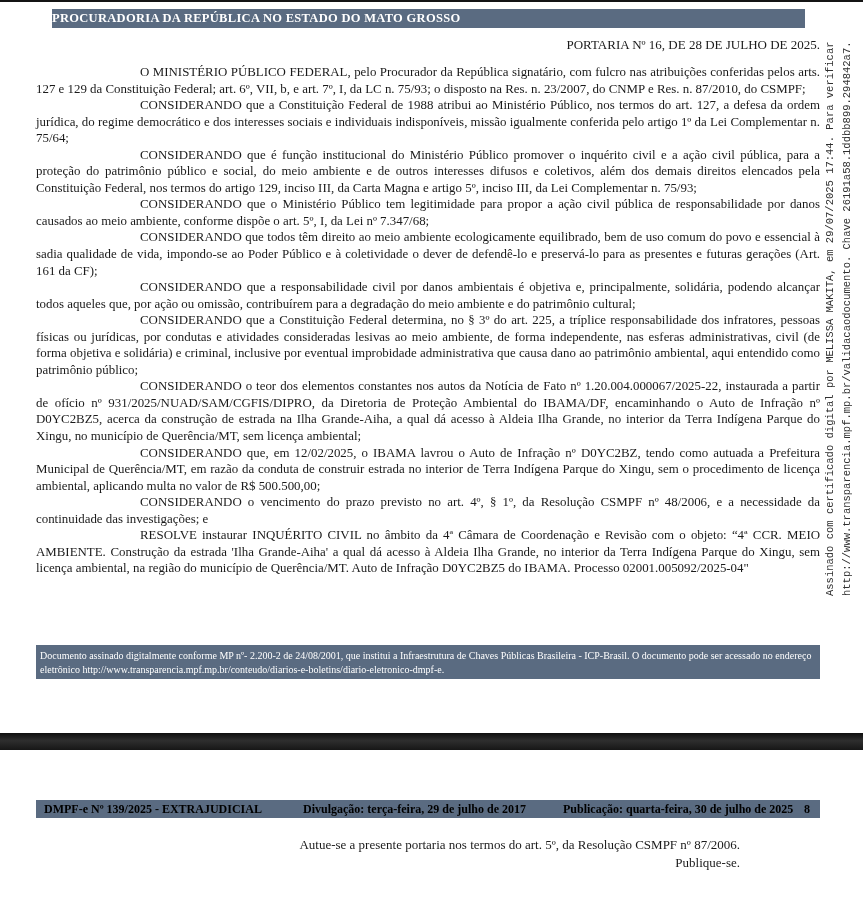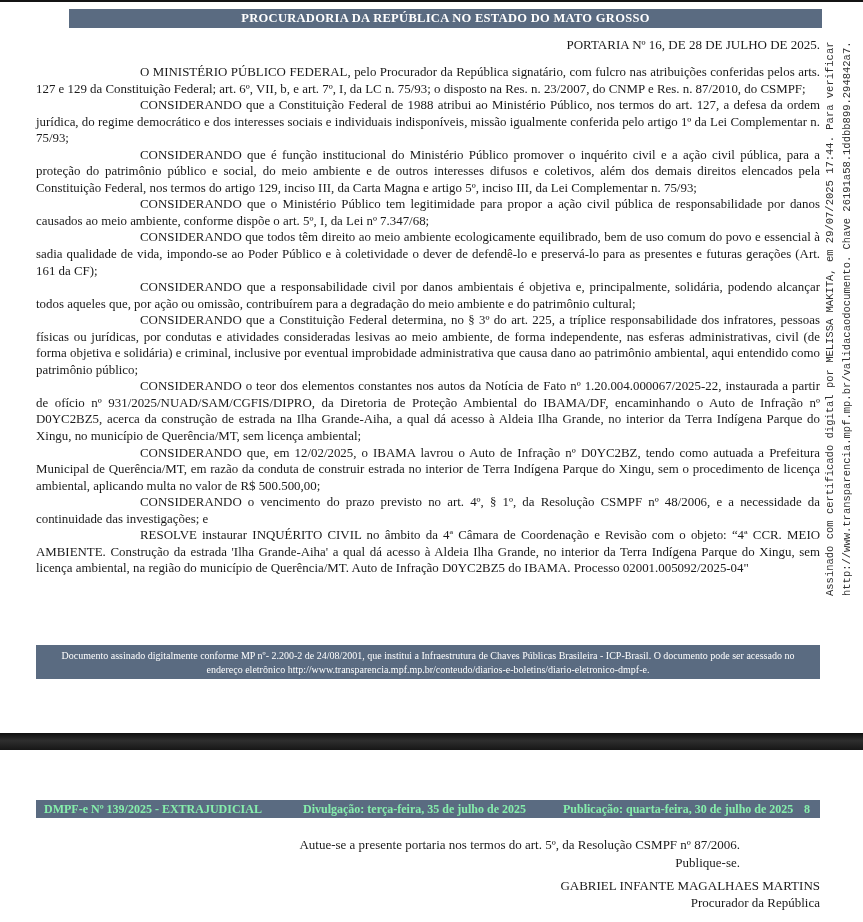--- a/index.html
+++ b/index.html
@@ -3,45 +3,45 @@
 <meta charset="utf-8">
 <title>DMPF-e</title>
 <style>
   html,body{margin:0;padding:0;background:#fff;}
   .page{
     position:relative;width:863px;height:922px;background:#ffffff;
     overflow:hidden;font-family:"Liberation Serif","DejaVu Serif",serif;color:#1a1a1a;
   }
   .topline{position:absolute;top:0;left:0;width:863px;height:2px;background:#141414;}
   .header-bar{
-    position:absolute;top:9px;left:69px;width:753px;height:19px;
+    position:absolute;top:9px;left:52px;width:753px;height:19px;
     background:#5a6b81;color:#fff;font-weight:bold;font-size:12.5px;
-    line-height:19px;text-align:center;letter-spacing:.3px;
+    line-height:19px;letter-spacing:.3px;
   }
   .portaria-title{
     position:absolute;top:37px;left:36px;width:784px;
     text-align:right;font-size:13px;
   }
   .doc-body{
     position:absolute;top:64px;left:36px;width:784px;
     font-size:12.9px;line-height:16.55px;text-align:justify;
   }
   .doc-body p{margin:0;text-indent:104px;}
   .sig-box{
     position:absolute;top:645px;left:36px;width:784px;height:34px;
     background:#5a6b81;color:#fff;font-size:10px;line-height:13.5px;
-    padding:4px 16px;box-sizing:border-box;text-align:center;
+    padding:4px 4px;box-sizing:border-box;text-align:left;
   }
   .black-divider{
     position:absolute;top:733px;left:0;width:863px;height:17px;
     background:linear-gradient(180deg,#0f0f0f,#2e2e2e 45%,#171717);
   }
   .gazette-bar{
     position:absolute;top:800px;left:36px;width:784px;height:18px;
-    background:#5a6b81;color:#86efac;font-weight:bold;font-size:12px;line-height:18px;
+    background:#5a6b81;color:#000000;font-weight:bold;font-size:12px;line-height:18px;
   }
   .gazette-bar .seg{position:absolute;top:0;white-space:nowrap;}
   .seg-edition{left:8px;}
   .seg-divulgacao{left:267px;}
   .seg-publicacao{left:527px;}
   .seg-pagenum{right:10px;}
   .closing{
     position:absolute;top:836px;left:140px;width:600px;
     font-size:13px;line-height:17.5px;
   }
@@ -65,53 +65,49 @@
   <div class="topline"></div>
 
   <div class="header-bar">
     <span>PROCURADORIA DA REPÚBLICA NO ESTADO DO MATO GROSSO</span>
   </div>
 
   <div class="portaria-title">PORTARIA Nº 16, DE 28 DE JULHO DE 2025.</div>
 
   <div class="doc-body">
     <p>O MINISTÉRIO PÚBLICO FEDERAL, pelo Procurador da República signatário, com fulcro nas atribuições conferidas pelos arts. 127 e 129 da Constituição Federal; art. 6º, VII, b, e art. 7º, I, da LC n. 75/93; o disposto na Res. n. 23/2007, do CNMP e Res. n. 87/2010, do CSMPF;</p>
-    <p>CONSIDERANDO que a Constituição Federal de 1988 atribui ao Ministério Público, nos termos do art. 127, a defesa da ordem jurídica, do regime democrático e dos interesses sociais e individuais indisponíveis, missão igualmente conferida pelo artigo 1º da Lei Complementar n. 75/93;</p>
+    <p>CONSIDERANDO que a Constituição Federal de 1988 atribui ao Ministério Público, nos termos do art. 127, a defesa da ordem jurídica, do regime democrático e dos interesses sociais e individuais indisponíveis, missão igualmente conferida pelo artigo 1º da Lei Complementar n. 75/64;</p>
     <p>CONSIDERANDO que é função institucional do Ministério Público promover o inquérito civil e a ação civil pública, para a proteção do patrimônio público e social, do meio ambiente e de outros interesses difusos e coletivos, além dos demais direitos elencados pela Constituição Federal, nos termos do artigo 129, inciso III, da Carta Magna e artigo 5º, inciso III, da Lei Complementar n. 75/93;</p>
     <p>CONSIDERANDO que o Ministério Público tem legitimidade para propor a ação civil pública de responsabilidade por danos causados ao meio ambiente, conforme dispõe o art. 5º, I, da Lei nº 7.347/68;</p>
     <p>CONSIDERANDO que todos têm direito ao meio ambiente ecologicamente equilibrado, bem de uso comum do povo e essencial à sadia qualidade de vida, impondo-se ao Poder Público e à coletividade o dever de defendê-lo e preservá-lo para as presentes e futuras gerações (Art. 161 da CF);</p>
     <p>CONSIDERANDO que a responsabilidade civil por danos ambientais é objetiva e, principalmente, solidária, podendo alcançar todos aqueles que, por ação ou omissão, contribuírem para a degradação do meio ambiente e do patrimônio cultural;</p>
     <p>CONSIDERANDO que a Constituição Federal determina, no § 3º do art. 225, a tríplice responsabilidade dos infratores, pessoas físicas ou jurídicas, por condutas e atividades consideradas lesivas ao meio ambiente, de forma independente, nas esferas administrativas, civil (de forma objetiva e solidária) e criminal, inclusive por eventual improbidade administrativa que causa dano ao patrimônio ambiental, aqui entendido como patrimônio público;</p>
     <p>CONSIDERANDO o teor dos elementos constantes nos autos da Notícia de Fato nº 1.20.004.000067/2025-22, instaurada a partir de ofício nº 931/2025/NUAD/SAM/CGFIS/DIPRO, da Diretoria de Proteção Ambiental do IBAMA/DF, encaminhando o Auto de Infração nº D0YC2BZ5, acerca da construção de estrada na Ilha Grande-Aiha, a qual dá acesso à Aldeia Ilha Grande, no interior da Terra Indígena Parque do Xingu, no município de Querência/MT, sem licença ambiental;</p>
     <p>CONSIDERANDO que, em 12/02/2025, o IBAMA lavrou o Auto de Infração nº D0YC2BZ, tendo como autuada a Prefeitura Municipal de Querência/MT, em razão da conduta de construir estrada no interior de Terra Indígena Parque do Xingu, sem o procedimento de licença ambiental, aplicando multa no valor de R$ 500.500,00;</p>
     <p>CONSIDERANDO o vencimento do prazo previsto no art. 4º, § 1º, da Resolução CSMPF nº 48/2006, e a necessidade da continuidade das investigações; e</p>
     <p>RESOLVE instaurar INQUÉRITO CIVIL no âmbito da 4ª Câmara de Coordenação e Revisão com o objeto: “4ª CCR. MEIO AMBIENTE. Construção da estrada 'Ilha Grande-Aiha' a qual dá acesso à Aldeia Ilha Grande, no interior da Terra Indígena Parque do Xingu, sem licença ambiental, na região do município de Querência/MT. Auto de Infração D0YC2BZ5 do IBAMA. Processo 02001.005092/2025-04"</p>
   </div>
 
   <div class="sig-box">
     <span>Documento assinado digitalmente conforme MP nº- 2.200-2 de 24/08/2001, que institui a Infraestrutura de Chaves Públicas Brasileira - ICP-Brasil.  O documento pode ser acessado no endereço eletrônico http://www.transparencia.mpf.mp.br/conteudo/diarios-e-boletins/diario-eletronico-dmpf-e.</span>
   </div>
 
   <div class="black-divider"></div>
 
   <div class="gazette-bar">
     <span class="seg seg-edition">DMPF-e Nº 139/2025 - EXTRAJUDICIAL</span>
-    <span class="seg seg-divulgacao">Divulgação: terça-feira, 35 de julho de 2025</span>
+    <span class="seg seg-divulgacao">Divulgação: terça-feira, 29 de julho de 2017</span>
     <span class="seg seg-publicacao">Publicação: quarta-feira, 30 de julho de 2025</span>
     <span class="seg seg-pagenum">8</span>
   </div>
 
   <div class="closing">
     <div>Autue-se a presente portaria nos termos do art. 5º, da Resolução CSMPF nº 87/2006.</div>
     <div>Publique-se.</div>
   </div>
 
-  <div class="signatory">
-    <div>GABRIEL INFANTE MAGALHAES MARTINS</div>
-    <div>Procurador da República</div>
-  </div>
 
   <div class="vertical-note">
     <div>Assinado com certificado digital por MELISSA MAKITA, em 29/07/2025 17:44. Para verificar</div>
     <div>http://www.transparencia.mpf.mp.br/validacaodocumento. Chave 26191a58.1ddbb899.294842a7.</div>
   </div>
 
 </div>
 
 </body></html>

